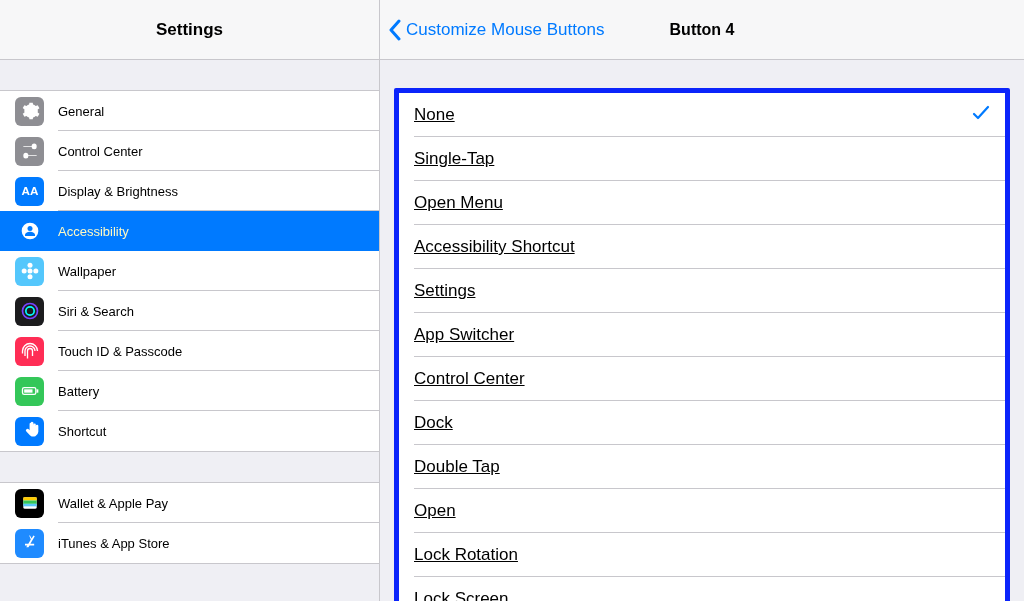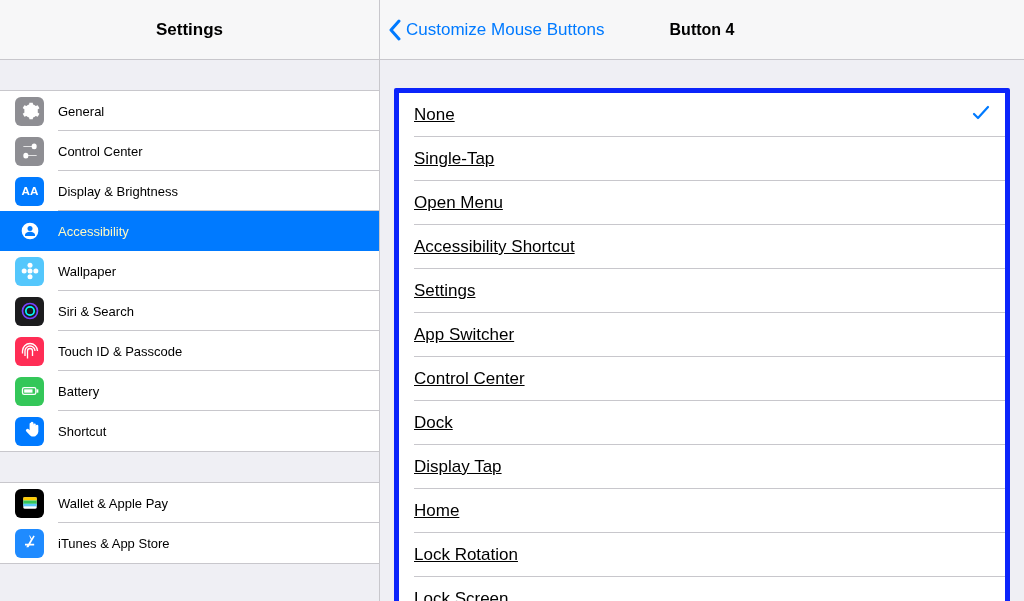--- a/index.html
+++ b/index.html
@@ -314,24 +314,24 @@
         <div class="option-row">
           <span class="option-label">App Switcher</span>
         </div>
         <div class="option-row">
           <span class="option-label">Control Center</span>
         </div>
         <div class="option-row">
           <span class="option-label">Dock</span>
         </div>
         <div class="option-row">
-          <span class="option-label">Display Tap</span>
-        </div>
-        <div class="option-row">
-          <span class="option-label">Home</span>
+          <span class="option-label">Double Tap</span>
+        </div>
+        <div class="option-row">
+          <span class="option-label">Open</span>
         </div>
         <div class="option-row">
           <span class="option-label">Lock Rotation</span>
         </div>
         <div class="option-row">
           <span class="option-label">Lock Screen</span>
         </div>
       </div>
   </div>
 </div>

